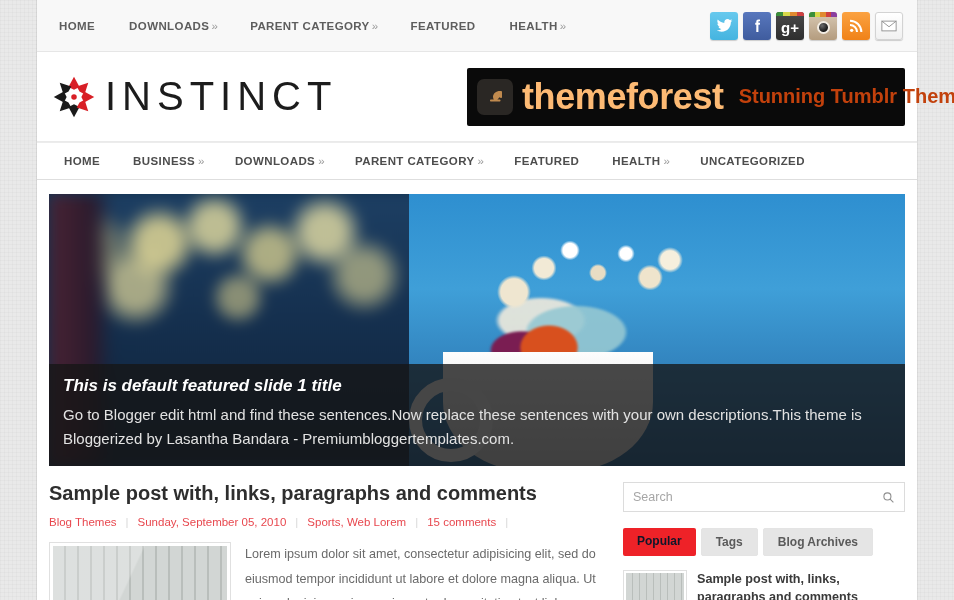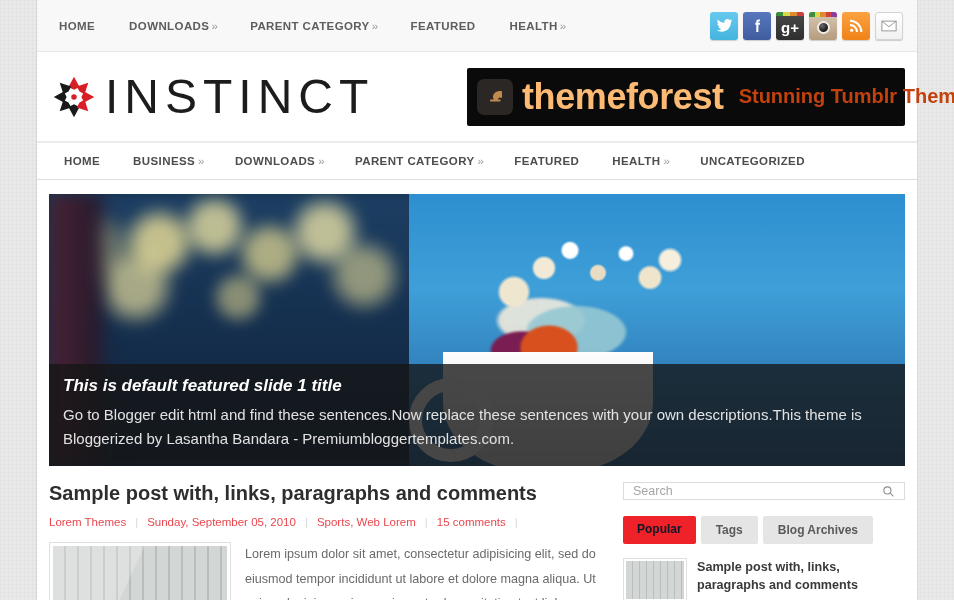--- a/index.html
+++ b/index.html
@@ -93,21 +93,21 @@
     display: flex;
     align-items: center;
     justify-content: space-between;
     padding: 0 12px 0 10px;
     border-bottom: 1px solid #eaeaea;
   }
 
   .logo { display: flex; align-items: center; gap: 8px; padding-left: 4px; }
 
   .logo-text {
-    font-size: 48px;
+    font-size: 40px;
     letter-spacing: 6px;
     color: #1c1c1c;
     font-weight: 300;
     font-family: "Liberation Sans", sans-serif;
   }
 
   .ad-banner {
     width: 438px;
     height: 58px;
     background: #0a0a0a;
@@ -300,21 +300,21 @@
   }
   .post-text {
     font-size: 12.6px;
     line-height: 1.95;
     color: #6a6a6a;
   }
 
   
   .search-box {
     position: relative;
-    height: 18px;
+    height: 30px;
     border: 1px solid #dcdcdc;
     background: #fff;
     display: flex;
     align-items: center;
     padding: 0 9px;
     margin-bottom: 16px;
   }
   .search-input {
     border: none;
     outline: none;
@@ -485,21 +485,21 @@
       </div>
     </div>
   </div>
 
   <div class="content">
 
     <div class="main-col">
       <div class="post-title">Sample post with, links, paragraphs and comments</div>
 
       <div class="post-meta">
-        <a>Lorem Themes</a>
+        <a>Blog Themes</a>
         <span class="sep">|</span>
         <a>Sunday, September 05, 2010</a>
         <span class="sep">|</span>
         <a>Sports, Web Lorem</a>
         <span class="sep">|</span>
         <a>15 comments</a>
         <span class="sep">|</span>
       </div>
 
       <div class="post-body">

